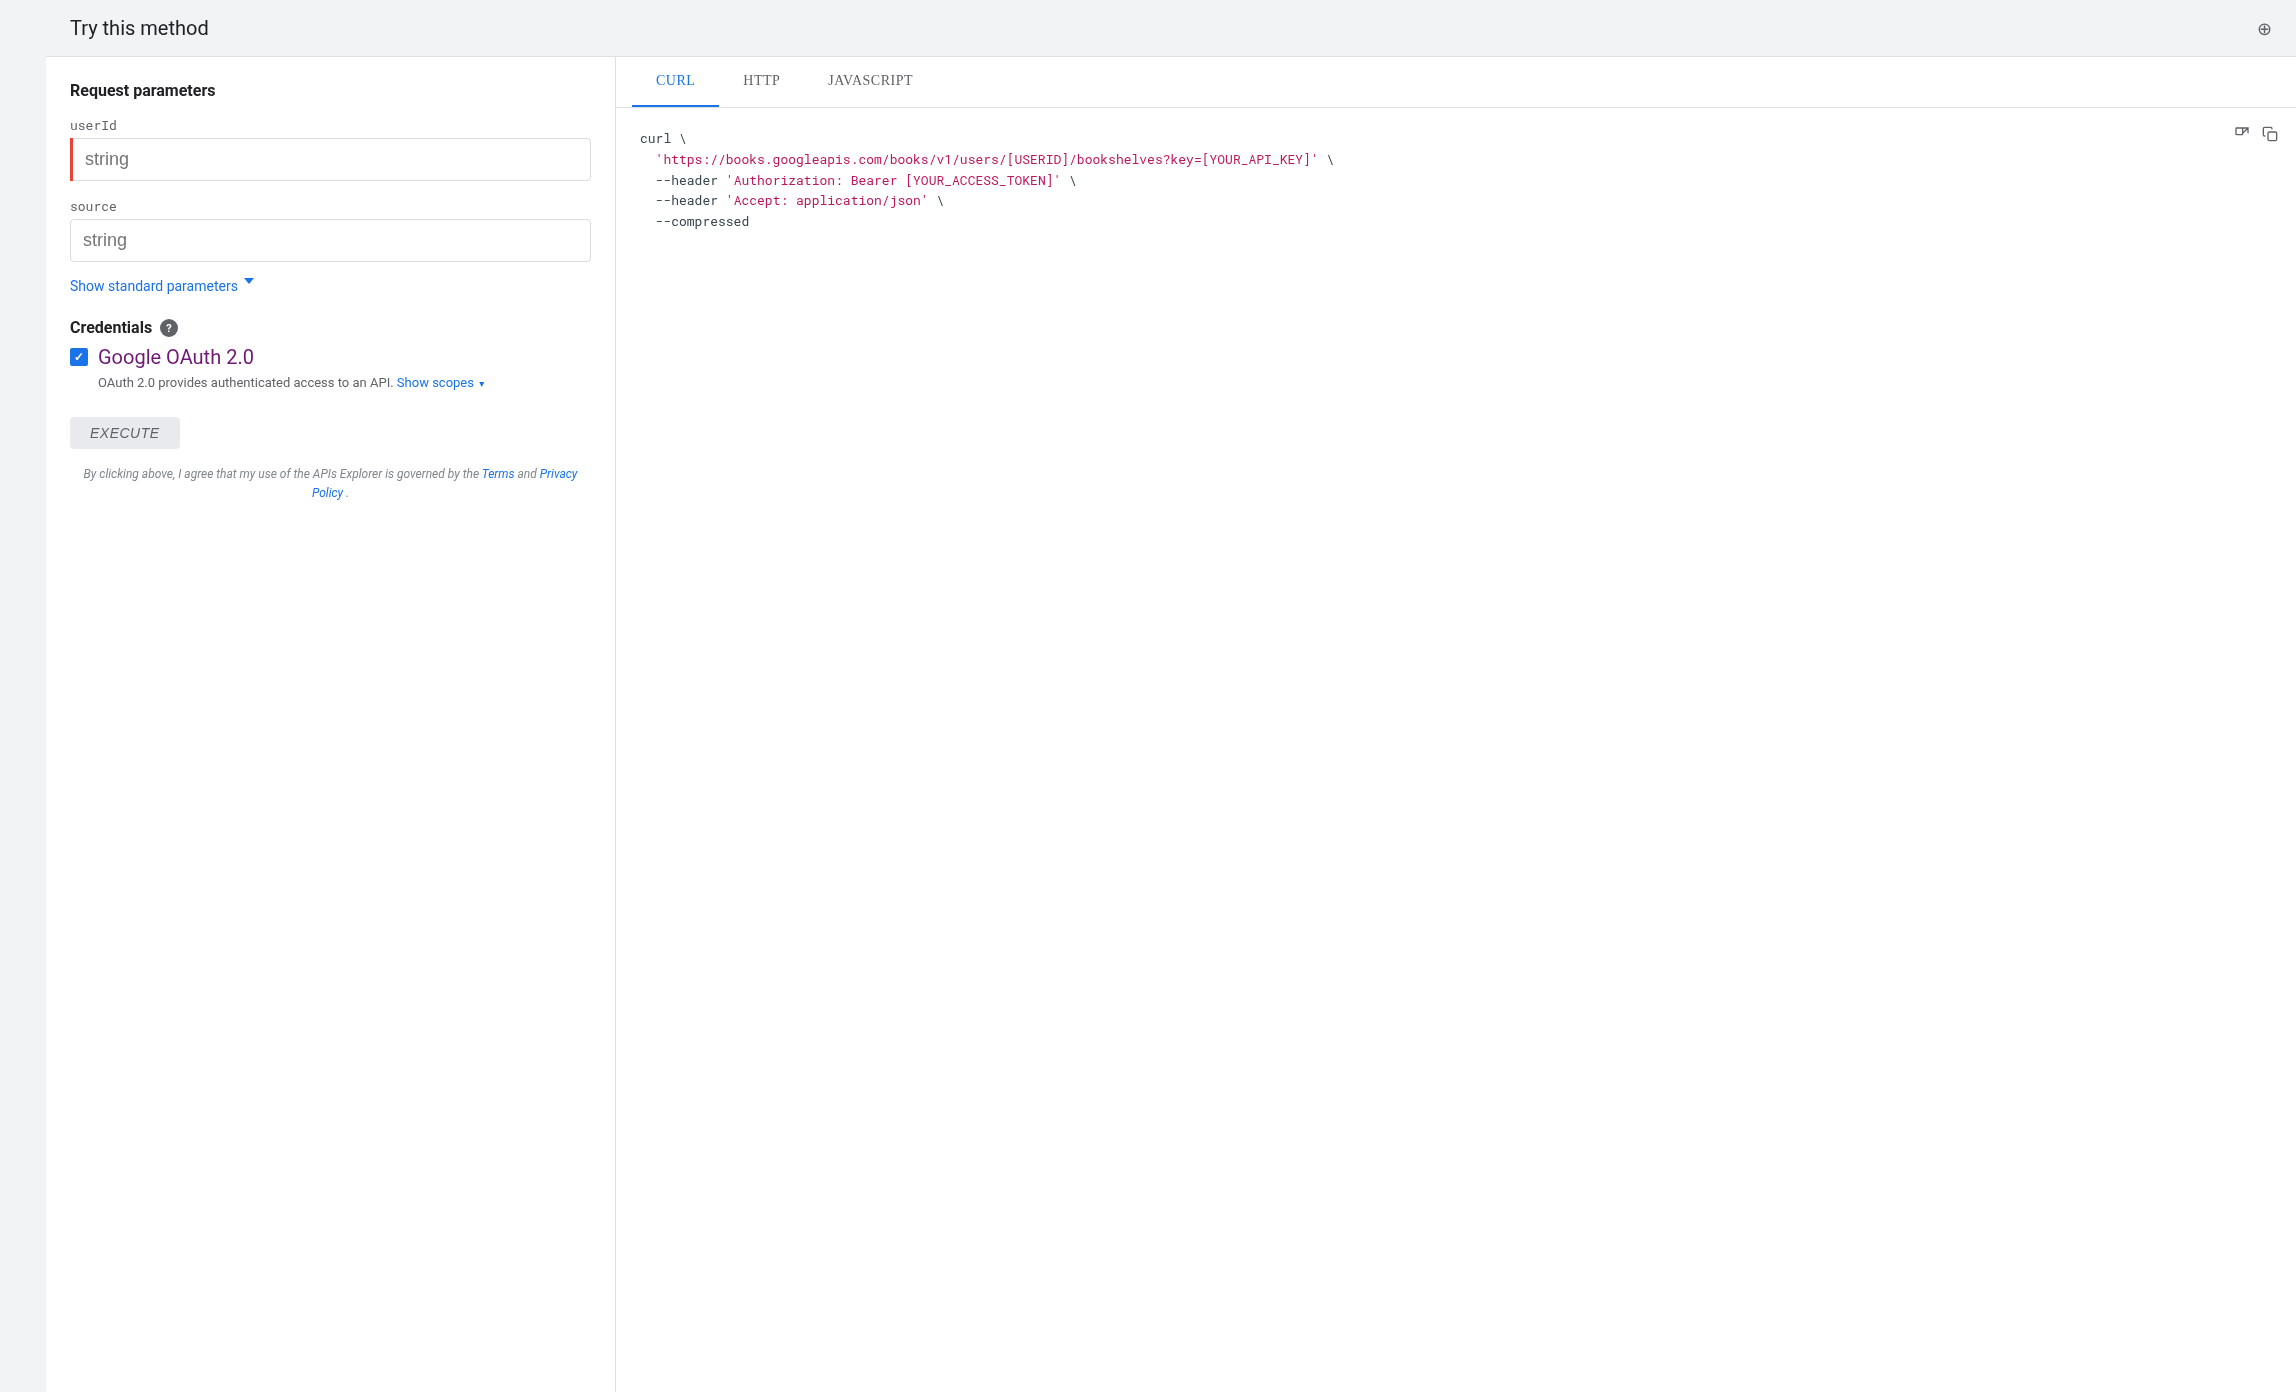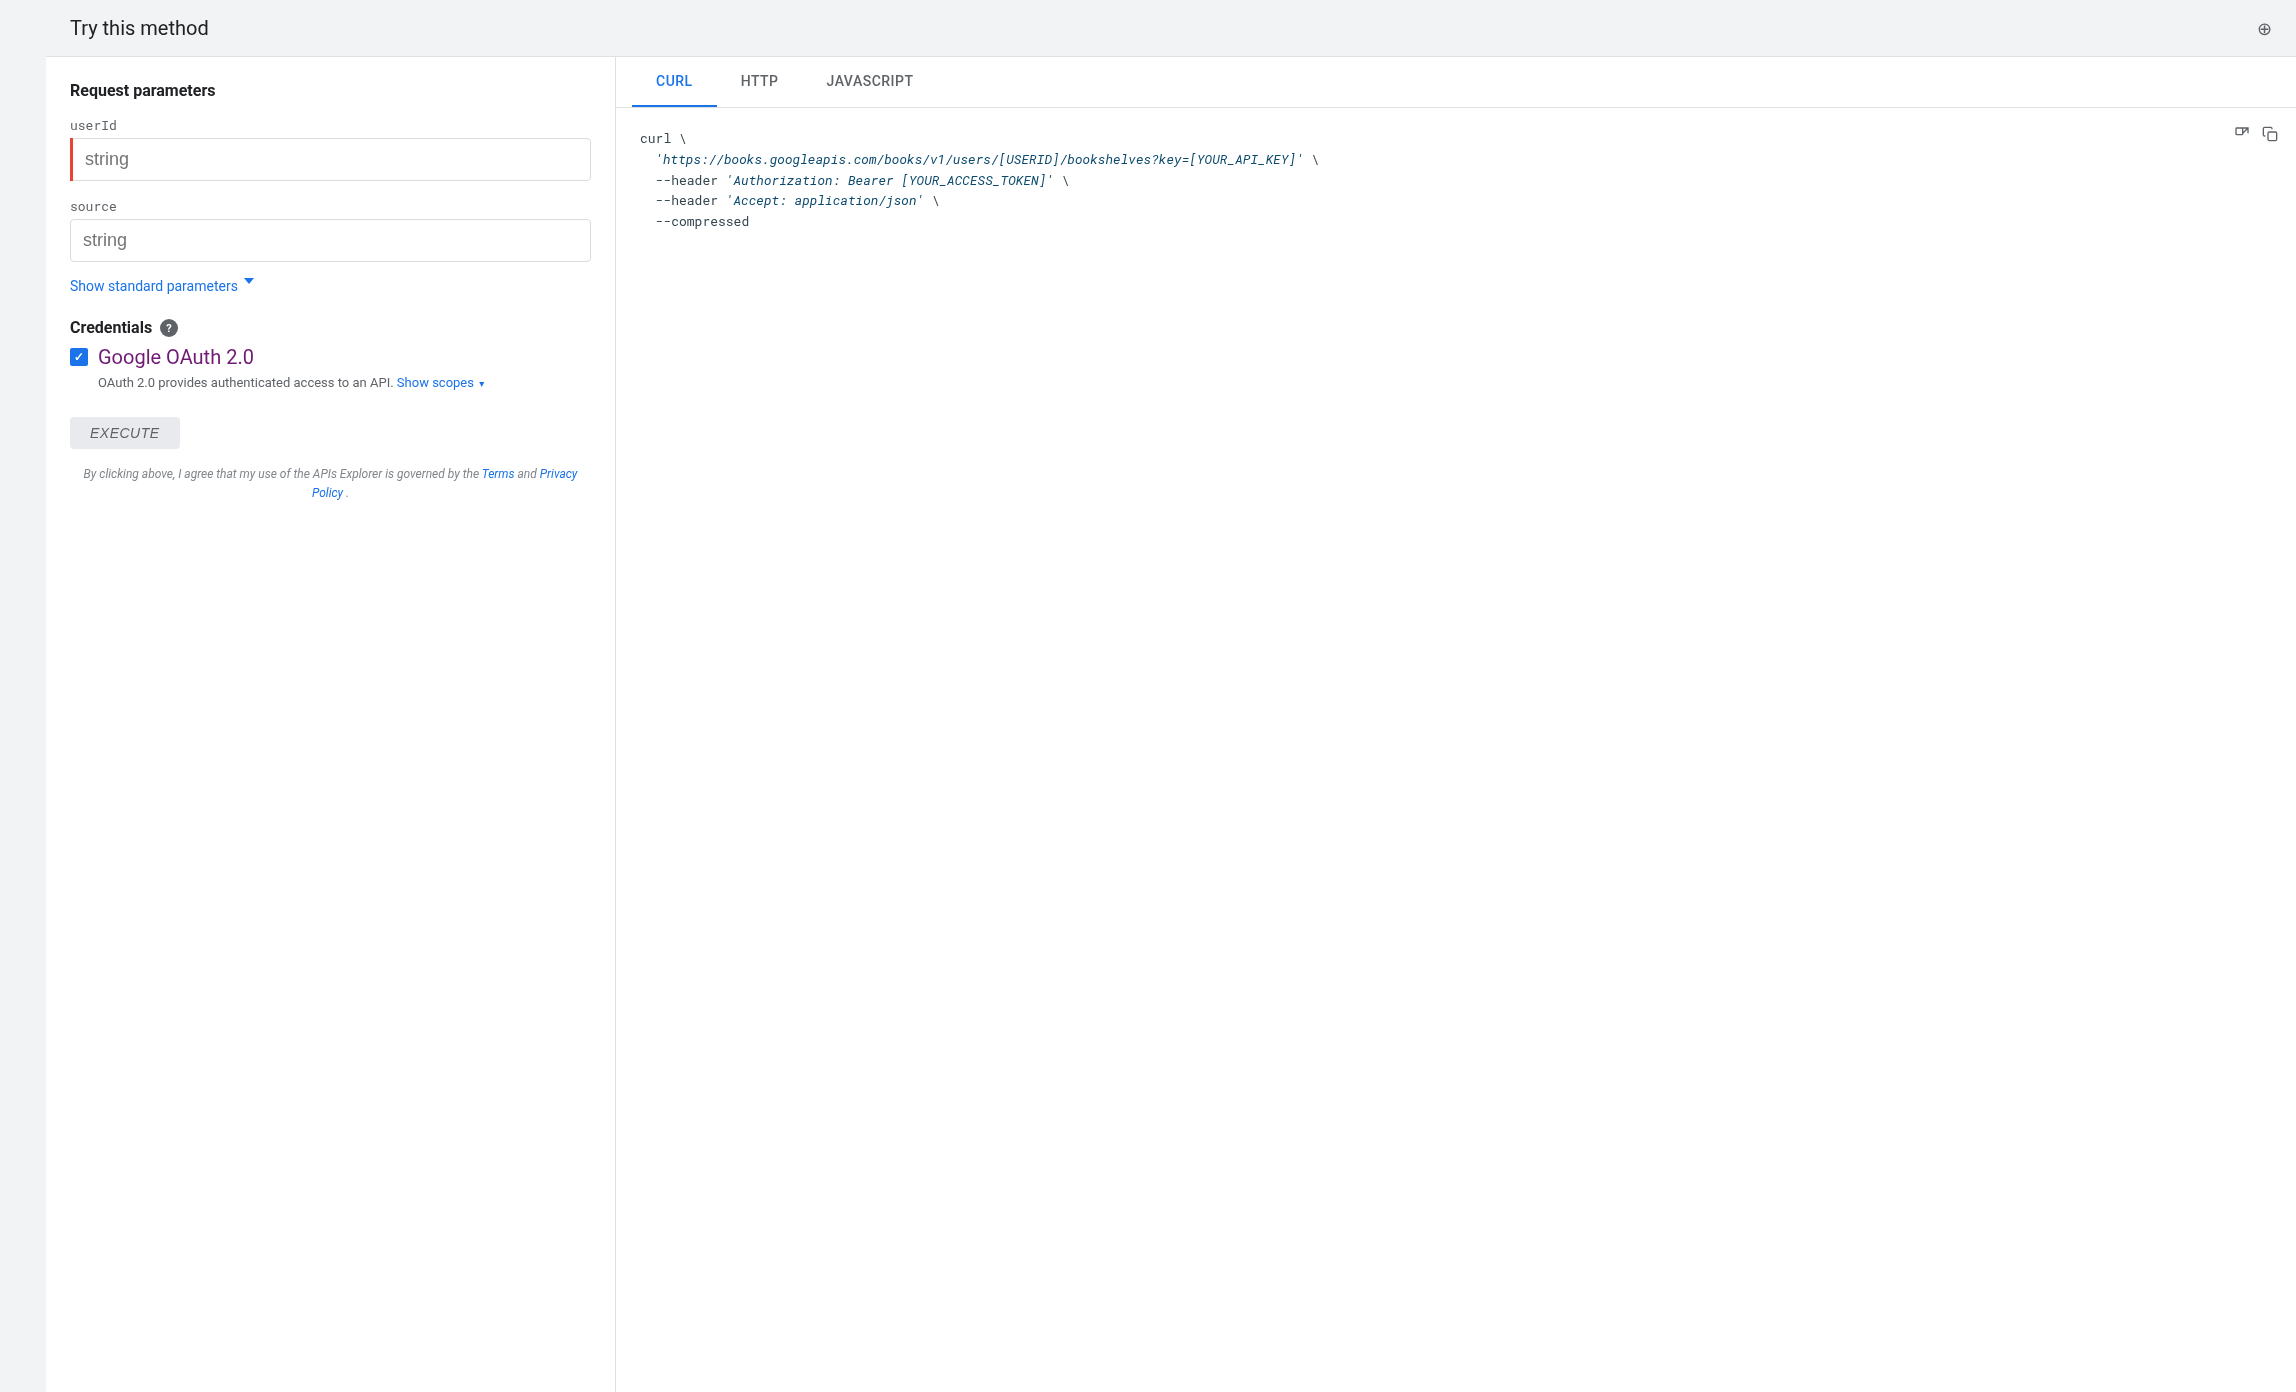--- a/index.html
+++ b/index.html
@@ -200,20 +200,21 @@
       flex: 1;
       background: #ffffff;
       display: flex;
       flex-direction: column;
       overflow: hidden;
     }
     .tabs {
       display: flex;
       border-bottom: 1px solid #e0e0e0;
       padding: 0 16px;
+      font-family: Liberation Serif, serif;
     }
     .tab {
       padding: 16px 24px;
       font-size: 14px;
       color: #5f6368;
       cursor: pointer;
       border-bottom: 2px solid transparent;
       text-transform: uppercase;
       letter-spacing: 0.5px;
       font-weight: 500;
@@ -245,21 +246,21 @@
       padding: 2px;
     }
     .code-block {
       font-family: 'Roboto Mono', 'Courier New', monospace;
       font-size: 13px;
       line-height: 1.6;
       white-space: pre;
       color: #37474f;
     }
     .code-keyword { color: #37474f; }
-    .code-string { color: #0c4a6e; font-style: italic; }
+    .code-string { color: #be185d; }
   </style>
 </head>
 <body>
 
 <div class="container">
 
   <div class="header">
     <span class="header-title">Try this method</span>
     <span class="expand-icon">⊕</span>
   </div>

